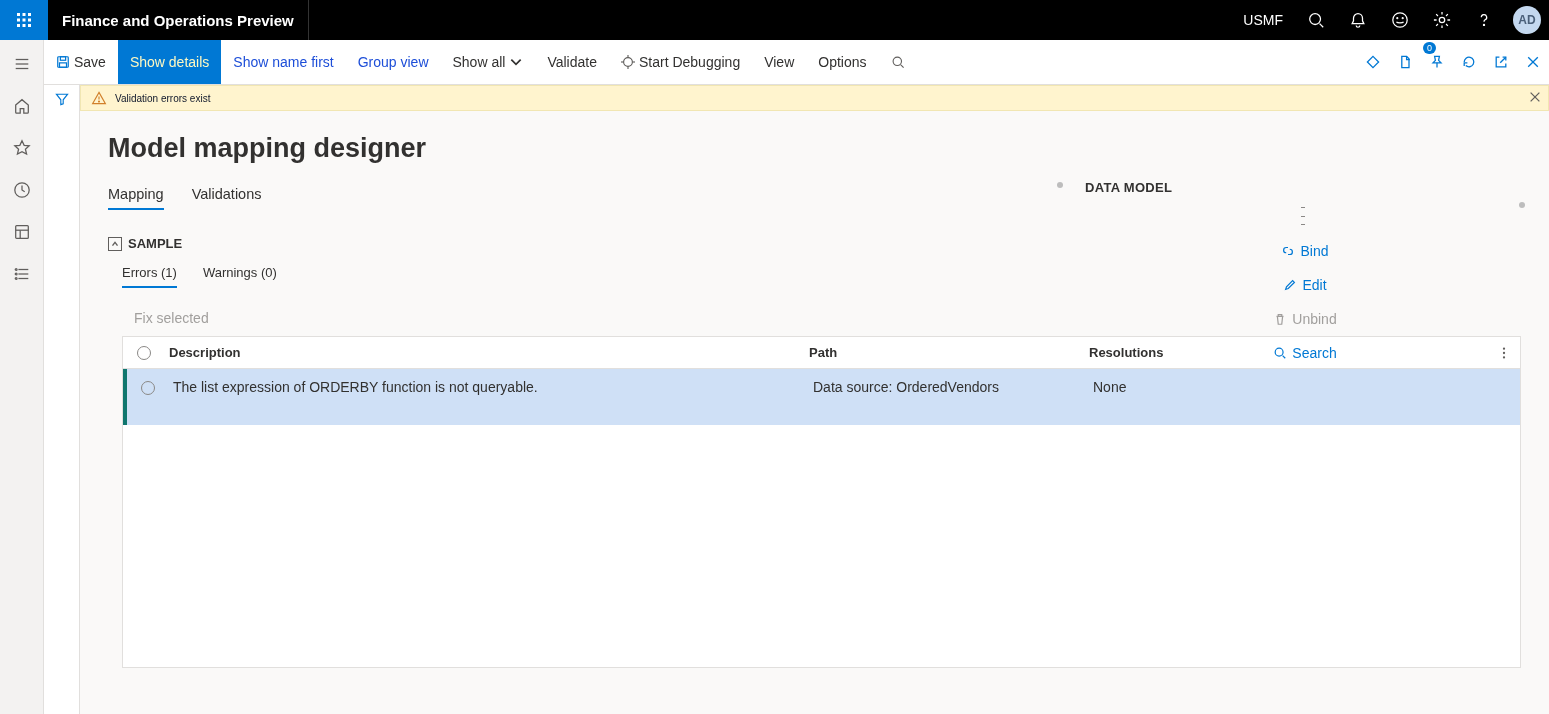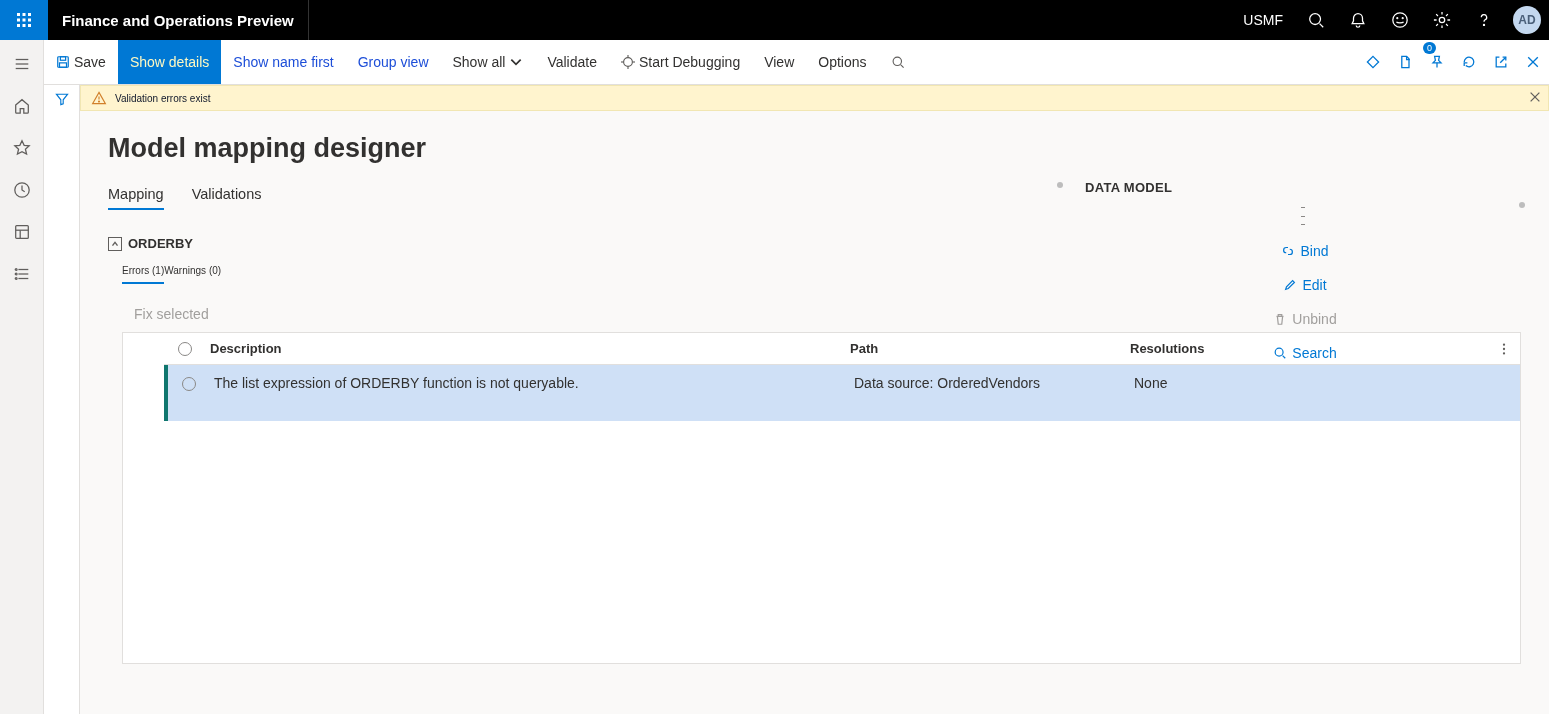--- a/index.html
+++ b/index.html
@@ -112,29 +112,29 @@
   .dm-act svg { width:14px; height:14px; fill:none; stroke-width:1.4; }
   .dm-act.blue { color:#0078d4; }
   .dm-act.blue svg { stroke:#0078d4; }
   .dm-act.disabled { color:#a19f9d; cursor:default; }
   .dm-act.disabled svg { stroke:#a19f9d; }
 
   .details-head { display:flex; align-items:center; gap:6px; margin-top: 26px; font-size:13px; font-weight:700; }
   .details-head .box { width:14px; height:14px; border:1px solid #605e5c; display:flex; align-items:center; justify-content:center; }
   .details-head .box svg{width:10px;height:10px;stroke:#605e5c;stroke-width:1.6;fill:none;}
 
-  .ew-tabs { display:flex; margin-top: 14px; margin-left:14px; font-size:10px; }
+  .ew-tabs { display:flex; gap:26px; margin-top: 14px; margin-left:14px; font-size:13px; }
   .ew-tab { padding-bottom:6px; cursor:pointer; }
   .ew-tab.active { border-bottom: 2.5px solid #0078d4; }
 
   .fix { margin: 22px 0 10px 26px; color:#a19f9d; font-size:14px; }
 
   .grid {
     margin-left: 14px; margin-right: 4px; border:1px solid #e1dfdd;
-    background:#fff; min-height: 332px; padding-left: 41px;
+    background:#fff; min-height: 332px;
   }
   .ghead {
     display:grid; grid-template-columns: 42px 640px 280px 1fr 32px;
     align-items:center; height: 32px; border-bottom:1px solid #e1dfdd;
     font-size:13px; font-weight:600;
     padding-left: 0;
   }
   .ghead .cell, .grow .cell { padding: 0 4px; }
   .sel { display:flex; align-items:center; justify-content:center; }
   .sel .ring { width:14px; height:14px; border:1.4px solid #8a8886; border-radius:50%; }
@@ -411,21 +411,21 @@
             </div>
           </div>
         </div>
 
         <div class="details-head">
           <span class="box">
               <svg viewBox="0 0 12 12">
                 <path d="M3 8l3-4 3 4"></path>
               </svg>
             </span>
-          <span>ORDERBY</span>
+          <span>SAMPLE</span>
         </div>
 
         <div class="ew-tabs">
           <div class="ew-tab active">Errors (1)</div>
           <div class="ew-tab">Warnings (0)</div>
         </div>
 
         <div class="fix">Fix selected</div>
 
         <div class="grid">

